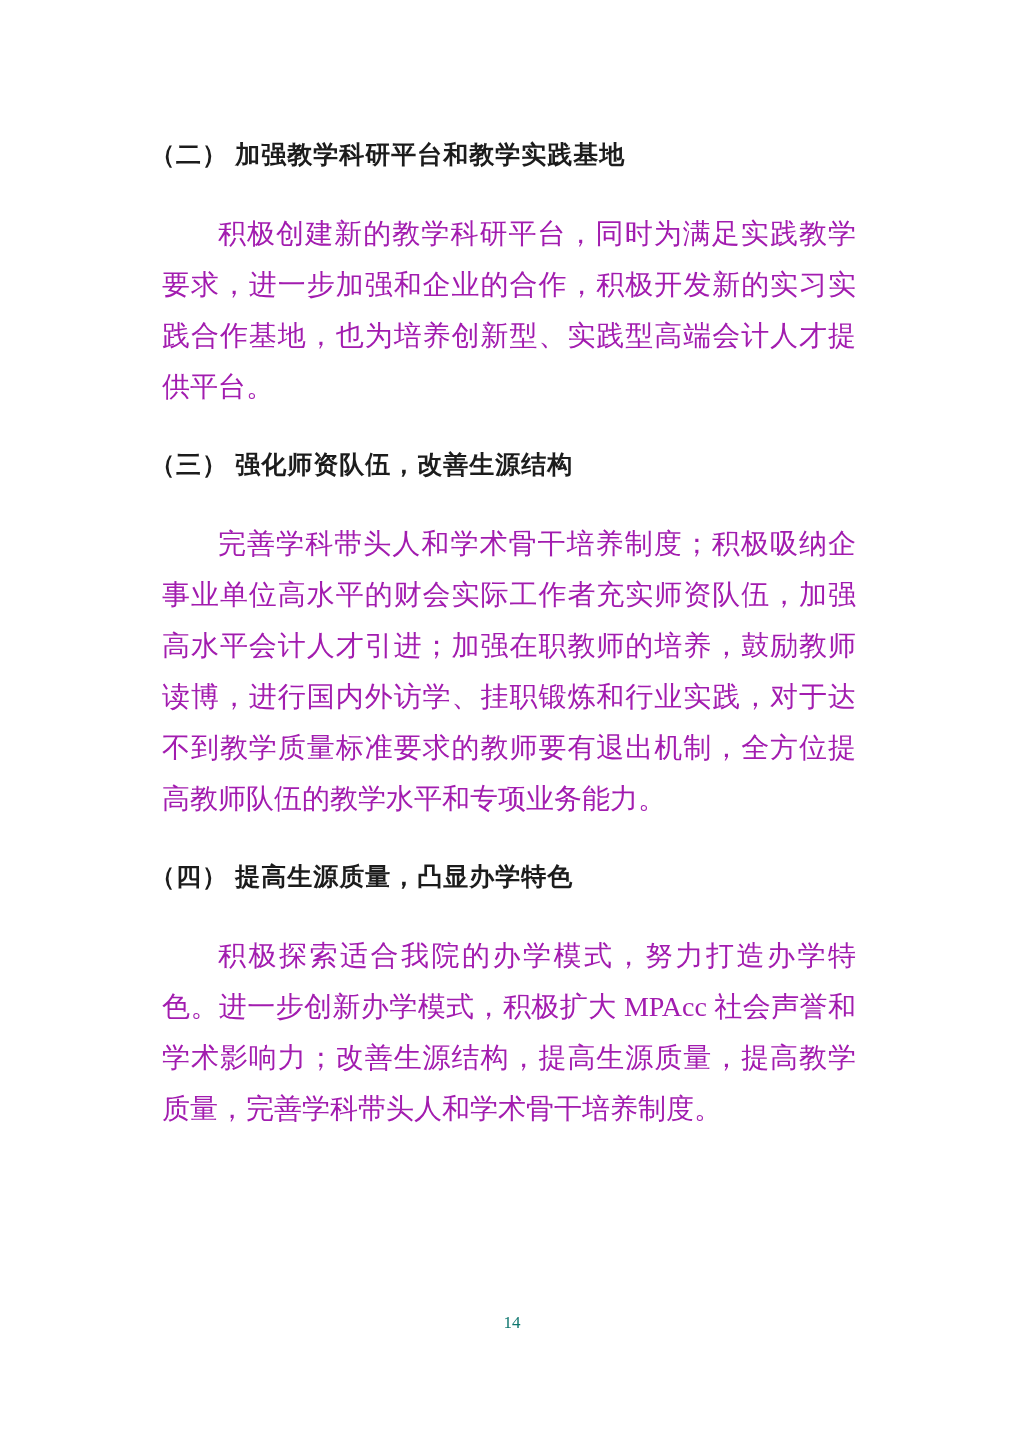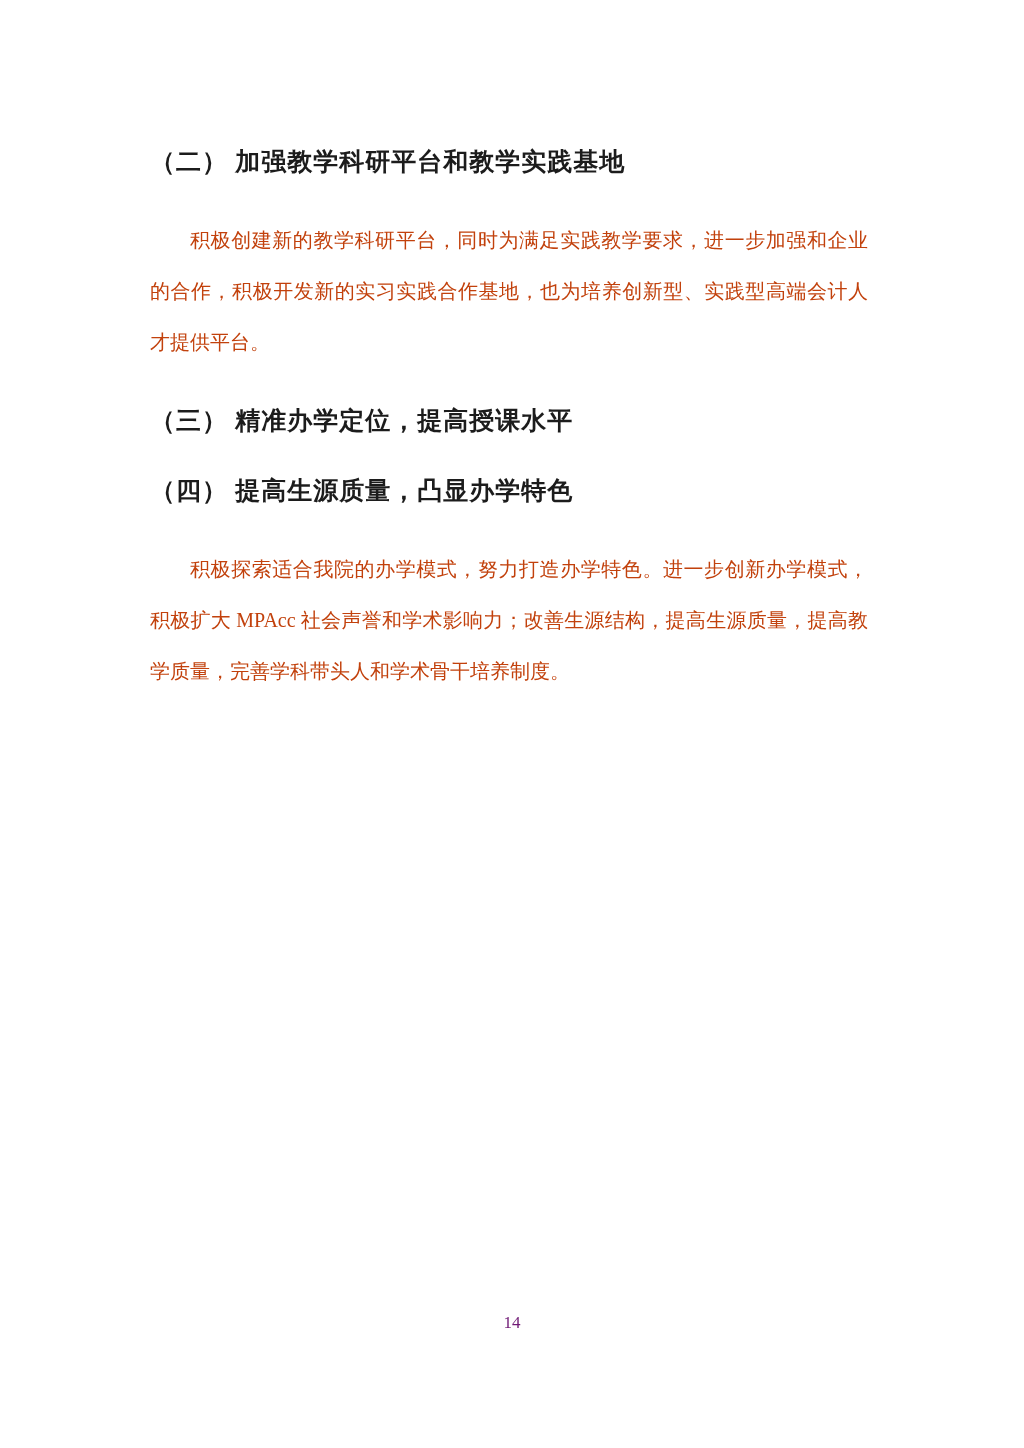--- a/index.html
+++ b/index.html
@@ -24,55 +24,56 @@
   }
   .section-heading {
     font-size: 25px;
     font-weight: 700;
     line-height: 34px;
     margin: 36px 0;
     letter-spacing: 1px;
     font-family: "Liberation Serif", "DejaVu Serif", serif;
   }
   .doc-section:first-child .section-heading {
-    margin-top: 8px;
+    margin-top: 1px;
   }
   .section-paragraph {
-    font-size: 20px;
+    font-size: 28px;
     line-height: 51px;
-    margin: 0;
+    margin: 12px;
     text-align: justify;
     text-indent: 2em;
     word-break: break-all;
-    color: #c2410c;
+    color: #a21caf;
   }
   .page-number {
     position: absolute;
     top: 1313px;
     left: 0;
     width: 100%;
     text-align: center;
     font-size: 17px;
-    color: #701a75;
+    color: #0f766e;
     font-family: "Liberation Serif", "DejaVu Serif", serif;
   }
 </style>
 </head>
 <body>
 
 <div class="page">
   <div class="content">
 
     <div class="doc-section">
       <h2 class="section-heading">（二） 加强教学科研平台和教学实践基地</h2>
       <p class="section-paragraph">积极创建新的教学科研平台，同时为满足实践教学要求，进一步加强和企业的合作，积极开发新的实习实践合作基地，也为培养创新型、实践型高端会计人才提供平台。</p>
     </div>
 
     <div class="doc-section">
-      <h2 class="section-heading">（三） 精准办学定位，提高授课水平</h2>
+      <h2 class="section-heading">（三） 强化师资队伍，改善生源结构</h2>
+      <p class="section-paragraph">完善学科带头人和学术骨干培养制度；积极吸纳企事业单位高水平的财会实际工作者充实师资队伍，加强高水平会计人才引进；加强在职教师的培养，鼓励教师读博，进行国内外访学、挂职锻炼和行业实践，对于达不到教学质量标准要求的教师要有退出机制，全方位提高教师队伍的教学水平和专项业务能力。</p>
     </div>
 
     <div class="doc-section">
       <h2 class="section-heading">（四） 提高生源质量，凸显办学特色</h2>
       <p class="section-paragraph">积极探索适合我院的办学模式，努力打造办学特色。进一步创新办学模式，积极扩大 MPAcc 社会声誉和学术影响力；改善生源结构，提高生源质量，提高教学质量，完善学科带头人和学术骨干培养制度。</p>
     </div>
 
   </div>
 
   <div class="page-number">14</div>

